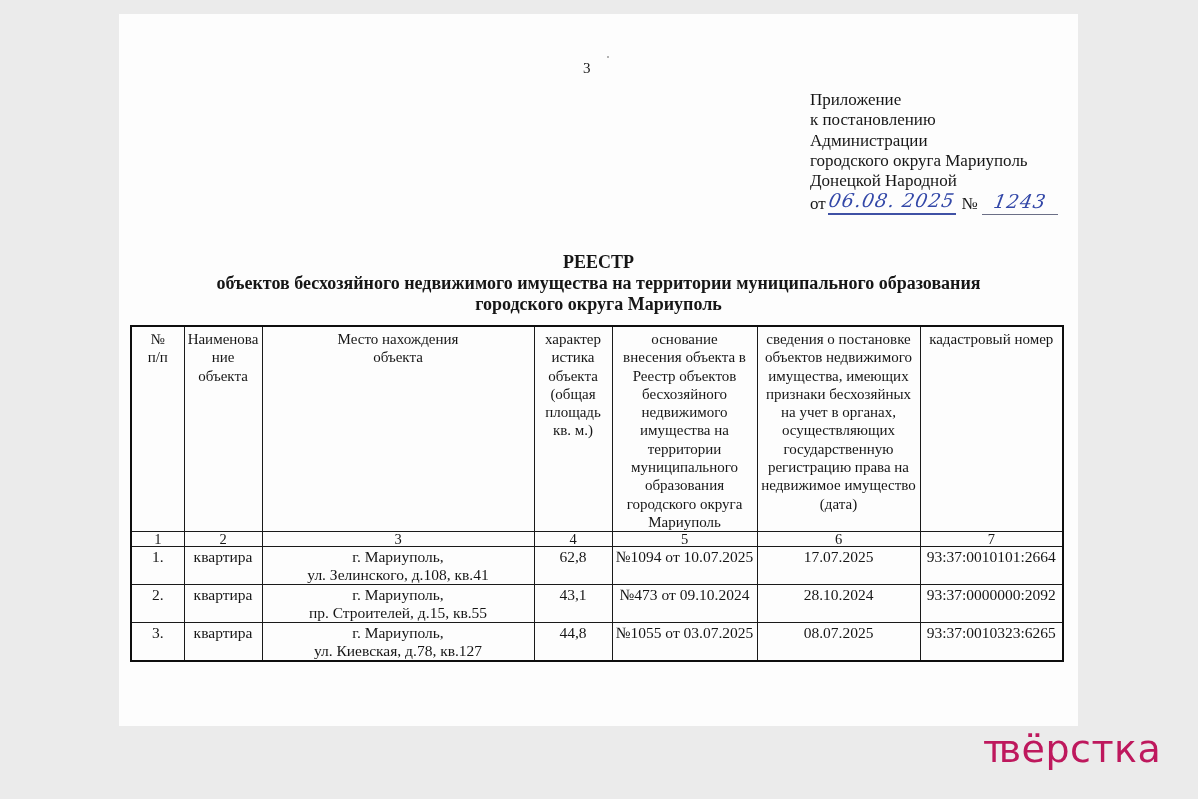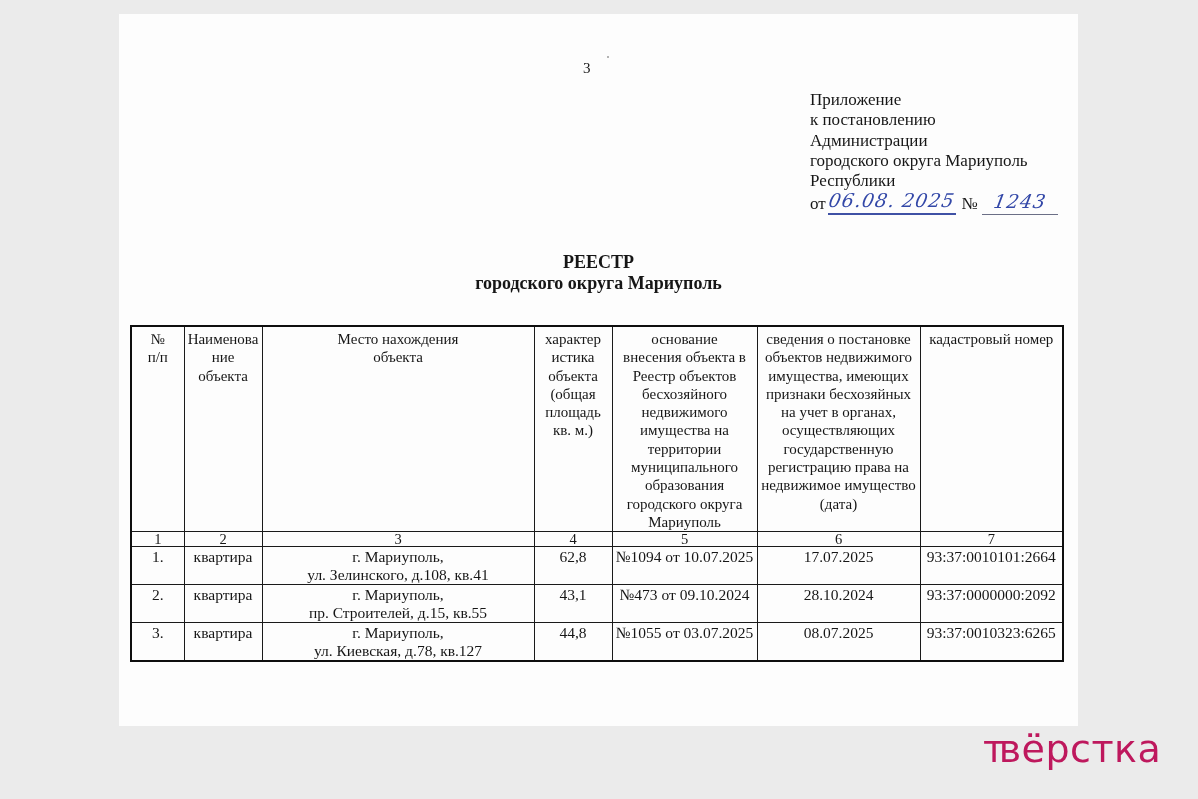--- a/index.html
+++ b/index.html
@@ -125,31 +125,32 @@
 <div class="page">
 
   <div class="page-number">3</div>
   <div class="scan-speck"></div>
 
   <div class="appendix">
     <div>Приложение</div>
     <div>к постановлению</div>
     <div>Администрации</div>
     <div>городского округа Мариуполь</div>
-    <div>Республики</div>
+    <div>Донецкой Народной</div>
     <div class="appendix-sign-line">
       <span>от</span>
       <span class="hw-date-slot"><span class="handwrite">06.08. 2025</span></span>
       <span class="num-label">№</span>
       <span class="hw-num-slot"><span class="handwrite">1243</span></span>
     </div>
   </div>
 
   <div class="doc-title">
     <div>РЕЕСТР</div>
+    <div>объектов бесхозяйного недвижимого имущества на территории муниципального образования</div>
     <div>городского округа Мариуполь</div>
   </div>
 
   <table class="registry">
     <colgroup>
       <col style="width:53px">
         <col style="width:78px">
         <col style="width:272px">
         <col style="width:78px">
         <col style="width:145px">

